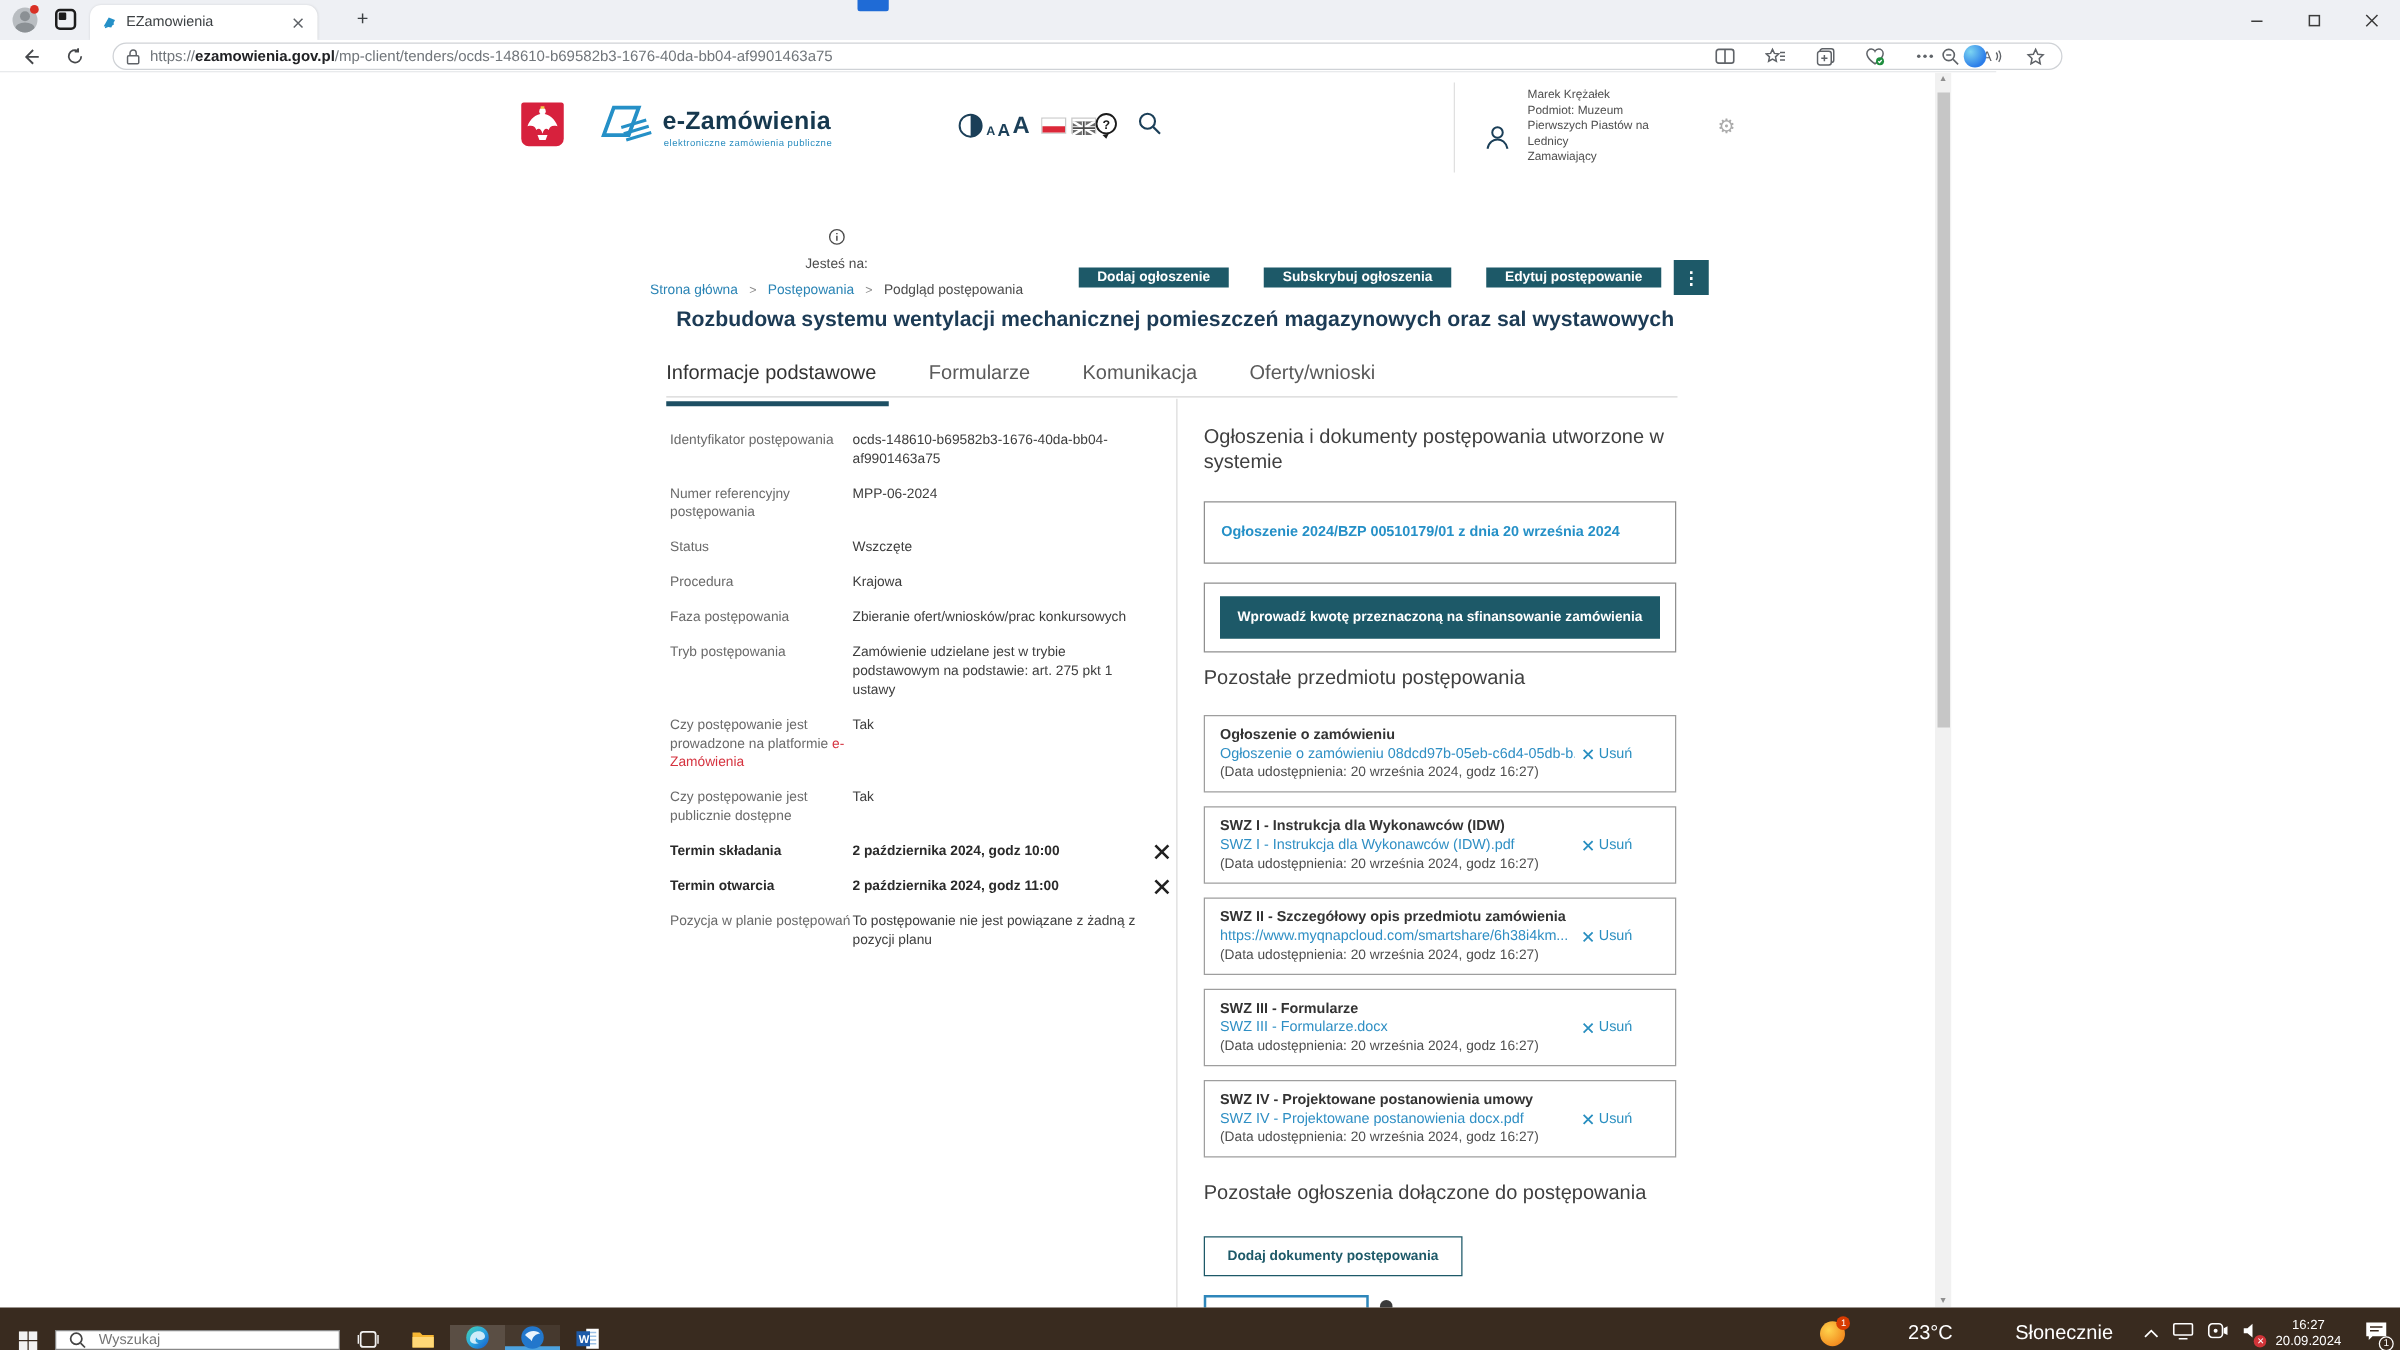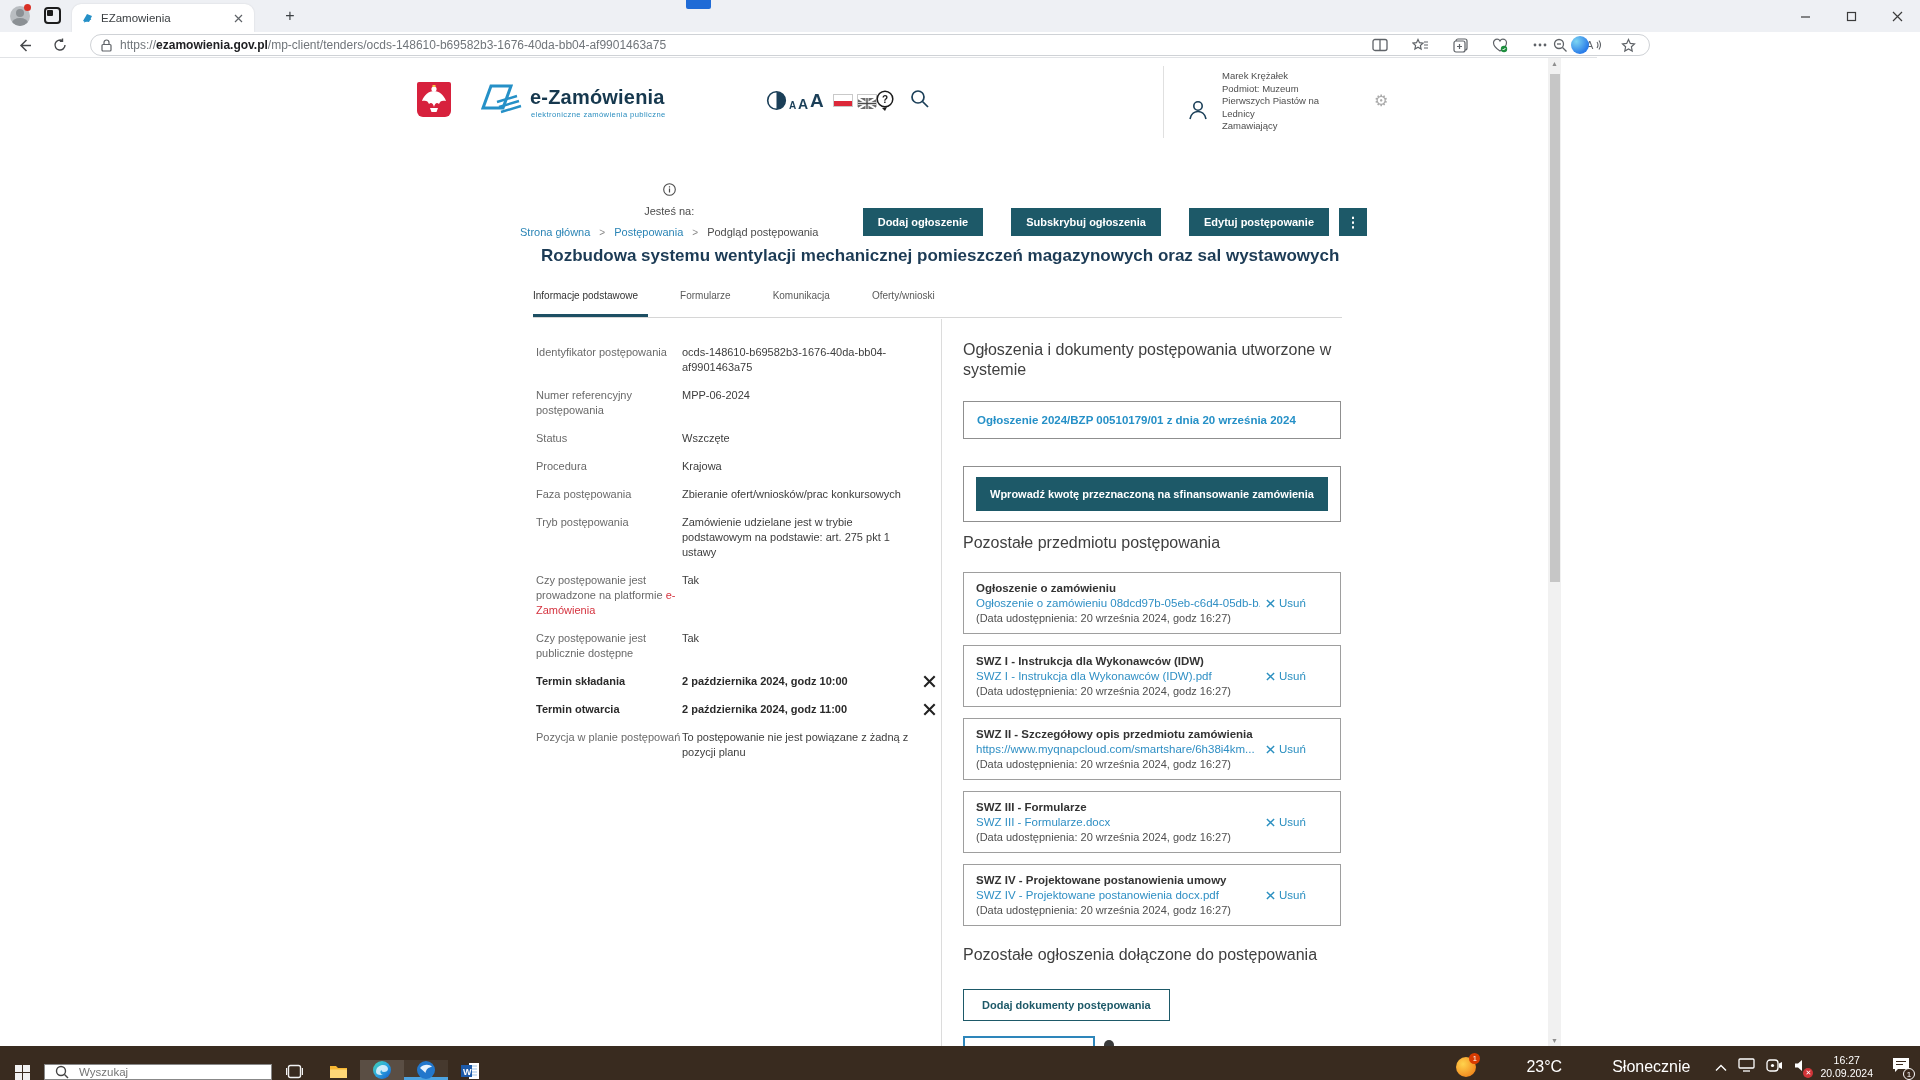--- a/index.html
+++ b/index.html
@@ -53,44 +53,44 @@
   .user-text { position:absolute; left:1222px; top:12px; width:114px; font-size:9.5px; line-height:12.5px; color:#4e4e4e; }
   .gear { position:absolute; left:1374px; top:33px; font-size:16px; color:#ababab; }
 
   
   .breadcrumb { position:absolute; left:520px; top:125px; display:flex; align-items:center; font-size:11px; color:#4c4c4c; gap:9px;flex-direction:column; }
   .bc-item.link { color:#2a84b5; }
   .bc-sep { color:#8a8a8a; font-size:10px; }
 
   
   .actions-row { position:absolute; top:150px; left:540px; width:827px; height:28px; display:flex; justify-content:flex-end; align-items:center; gap:28px; }
-  .teal-btn { background:#1d5968; color:#fff; border:none; height:28px; padding:0 15px; font-size:11px; font-weight:bold; font-family:"Liberation Sans",sans-serif; }
+  .teal-btn { background:#1d5968; color:#fff; border:none; height:16px; padding:0 15px; font-size:11px; font-weight:bold; font-family:"Liberation Sans",sans-serif; }
   .kebab-btn { background:#1d5968; color:#fff; border:none; height:28px; width:28px; font-size:14px; font-weight:bold; margin-left:-18px; }
 
   .page-title { position:absolute; left:541px; top:188px; font-size:17px; font-weight:bold; color:#1c3b55; }
 
   
   .tabs-row { position:absolute; left:533px; top:232px; display:flex; gap:42px; }
-  .ptab { font-size:10px; color:#5a5a5a; padding-bottom:14px; position:relative; }
+  .ptab { font-size:16px; color:#5a5a5a; padding-bottom:14px; position:relative; }
   .ptab.active { color:#323232; }
   .ptab.active:after { content:''; position:absolute; left:0; right:-10px; bottom:-3px; height:4px; background:#1d4f63; }
   .tabs-rule { position:absolute; left:533px; top:259px; width:809px; height:1px; background:#d6d6d6; }
   .col-divider { position:absolute; left:941px; top:261px; width:1px; height:727px; background:#dcdcdc; }
 
   
   #details-grid { position:absolute; left:536px; top:287px; width:404px; display:grid; grid-template-columns:146px 230px 24px; row-gap:13px; font-size:11px; line-height:15px; }
   .d-label { color:#6a6a6a; }
   .d-value { color:#3d3d3d; }
   .d-label.bold, .d-value.bold { font-weight:bold; color:#2a2a2a; }
   .red-link { color:#d5333f; }
   .d-close { display:flex; align-items:center; justify-content:flex-end; }
 
   
   .rc-h2 { position:absolute; left:963px; width:379px; font-size:16px; color:#3f3f3f; line-height:20px; }
-  .ann-box { position:absolute; left:963px; top:343px; width:378px; height:38px; border:1px solid #8f8f8f; display:flex; align-items:center; padding:0 13px; }
+  .ann-box { position:absolute; left:963px; top:343px; width:378px; height:50px; border:1px solid #8f8f8f; display:flex; align-items:center; padding:0 13px; }
   .ann-link { font-size:11.5px; font-weight:bold; color:#2590c7; }
   .fin-box { position:absolute; left:963px; top:408px; width:378px; height:56px; border:1px solid #8f8f8f; display:flex; align-items:center; padding:0 12px; }
   .fin-btn { background:#1d5968; color:#fff; border:none; height:34px; padding:0 14px; font-size:11px; font-weight:bold; font-family:"Liberation Sans",sans-serif; }
   #doc-cards { position:absolute; left:963px; top:514px; width:378px; display:flex; flex-direction:column; gap:11px;border-radius:18px; }
   .doc-card { border:1px solid #9e9e9e; height:62px; display:flex; align-items:center; padding:0 12px; }
   .doc-left { flex:1; min-width:0; }
   .doc-title { font-size:11.5px; font-weight:bold; color:#333; line-height:15px; }
   .doc-link { font-size:11.5px; color:#2f8fc4; line-height:15px; white-space:nowrap; overflow:hidden; }
   .doc-date { font-size:11px; color:#4f4f4f; line-height:15px; }
   .doc-remove { flex-shrink:0; width:62px; display:flex; align-items:center; gap:4px; color:#2a8fc0; font-size:11.5px; margin-left:6px; }

